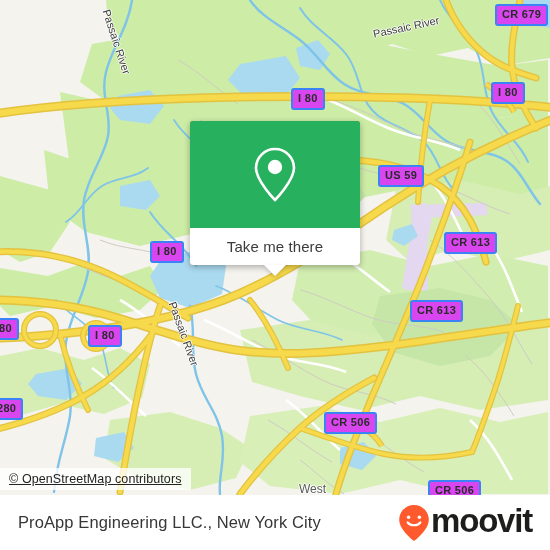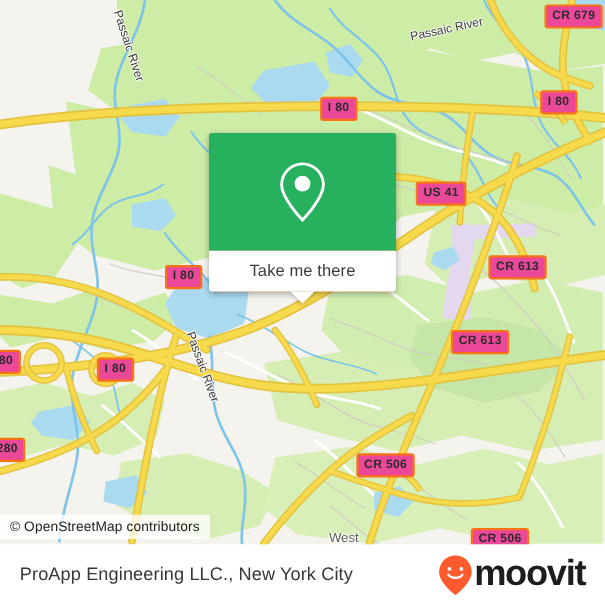--- a/index.html
+++ b/index.html
@@ -25,22 +25,22 @@
     left: 0; top: 0;
     width: 550px; height: 495px;
     overflow: hidden;
     background: #f4f3ee;
   }
   #map svg { display: block; }
 
   
   .shield {
     position: absolute;
-    background: #ec4899;
-    border: 2px solid #f97316;
+    background: #d946ef;
+    border: 2px solid #3b82f6;
     border-radius: 3px;
     color: #2b2b2b;
     font-family: "Liberation Sans", sans-serif;
     font-size: 11px;
     font-weight: bold;
     line-height: 1;
     padding: 3px 5px 4px 5px;
     white-space: nowrap;
     letter-spacing: 0.3px;
     box-sizing: border-box;
@@ -114,20 +114,21 @@
     position: absolute;
     left: 0; top: 468px;
     height: 22px;
     padding: 0 9px 0 9px;
     display: flex;
     align-items: center;
     background: rgba(255,255,255,.78);
     color: #222;
     font-size: 12.5px;
     letter-spacing: .1px;
+    text-decoration: underline;
   }
 
   
   #footer {
     position: absolute;
     left: 0; top: 495px;
     width: 550px; height: 55px;
     background: #ffffff;
     display: flex;
     align-items: center;
@@ -338,21 +339,21 @@
           <circle cx="96" cy="336" r="13"></circle>
           <path d="M 486,84 C 498,92 508,100 514,112"></path>
           <path d="M 354,420 C 366,428 376,436 382,446"></path>
         </g>
       </g>
     </svg>
 
     <div class="shield" style="left:495px;top:4px">CR 679</div>
     <div class="shield" style="left:291px;top:88px">I 80</div>
     <div class="shield" style="left:491px;top:82px">I 80</div>
-    <div class="shield" style="left:378px;top:165px">US 41</div>
+    <div class="shield" style="left:378px;top:165px">US 59</div>
     <div class="shield" style="left:444px;top:232px">CR 613</div>
     <div class="shield" style="left:150px;top:241px">I 80</div>
     <div class="shield" style="left:410px;top:300px">CR 613</div>
     <div class="shield" style="left:-8px;top:318px">80</div>
     <div class="shield" style="left:88px;top:325px">I 80</div>
     <div class="shield" style="left:-10px;top:398px">280</div>
     <div class="shield" style="left:324px;top:412px">CR 506</div>
     <div class="shield" style="left:428px;top:480px">CR 506</div>
 
     <div class="river-label" style="left:112px;top:8px;transform:rotate(72deg);transform-origin:0 0">Passaic River</div>

